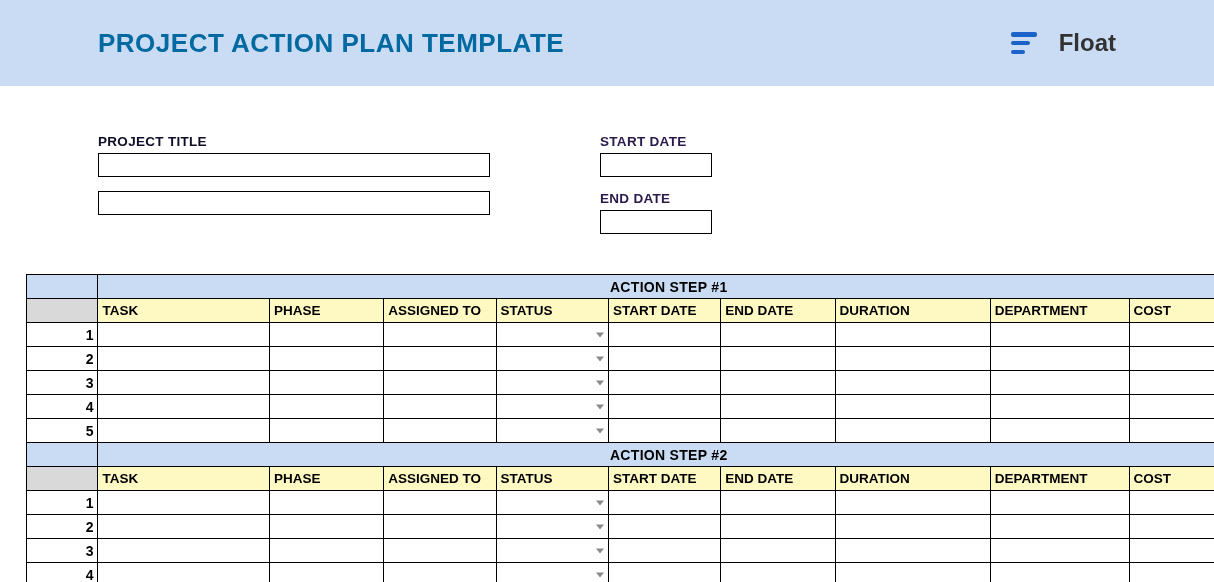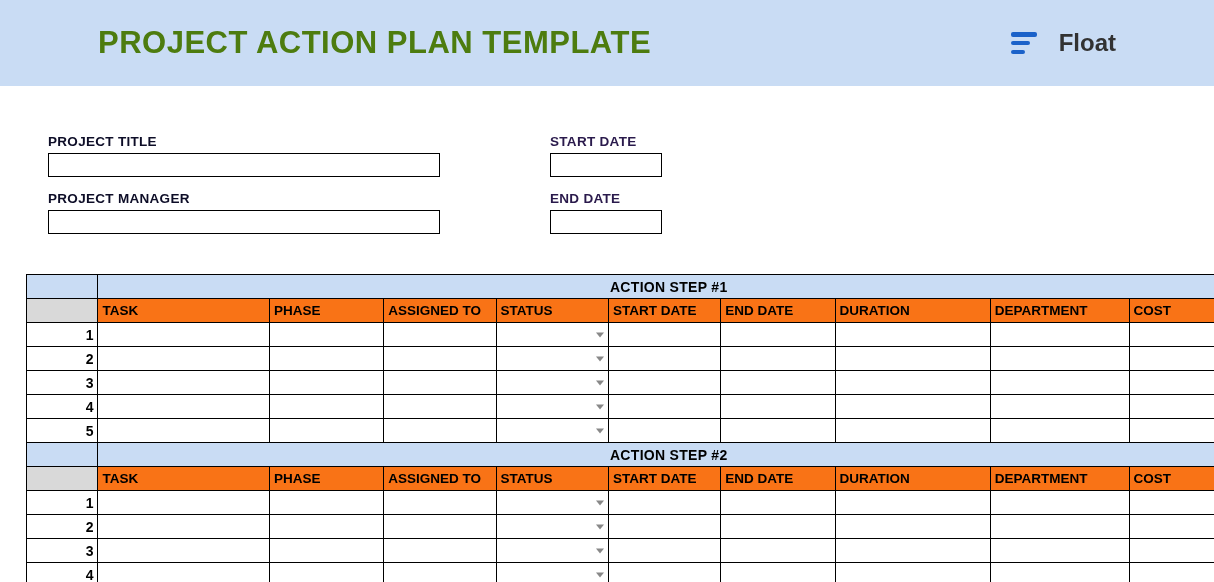--- a/index.html
+++ b/index.html
@@ -7,23 +7,23 @@
   
   .header-bar {
     background: #c9dcf4;
     height: 86px;
     display: flex;
     align-items: center;
     justify-content: space-between;
     padding: 0 98px 0 98px;
   }
   .header-title {
-    font-size: 31px;
+    font-size: 26px;
     font-weight: 900;
-    color: #4d7c0f;
+    color: #0369a1;
     letter-spacing: 0.5px;
   }
   .logo {
     display: flex;
     align-items: center;
     gap: 22px;
   }
   .logo-icon {
     width: 26px;
     height: 22px;
@@ -35,21 +35,21 @@
   .logo-icon .bar:nth-child(1) { width: 100%; }
   .logo-icon .bar:nth-child(2) { width: 75%; }
   .logo-icon .bar:nth-child(3) { width: 55%; }
   .logo-text {
     font-size: 24px;
     font-weight: 700;
     color: #323232;
   }
 
   .project-meta {
-    padding: 48px 0 26px 48px;
+    padding: 48px 0 26px 98px;
     display: flex;
     gap: 0;
   }
   .meta-col1 { width: 502px; }
   .meta-col2 { width: 224px; }
   .meta-col3 { padding-top: 24px; }
   
   .meta-field-label {
     font-size: 13.5px;
     font-weight: 800;
@@ -115,21 +115,21 @@
     border-left: 1px solid #000;
   }
   .sheet tr.section-row td.section-title {
     background: #c9dcf4;
     text-align: center;
     font-weight: 800;
     font-size: 14px;
     letter-spacing: 0.3px;
   }
   .sheet tr.header-row td {
-    background: #f97316;
+    background: #fef9c3;
     font-weight: 800;
     font-size: 13.5px;
   }
   .sheet tr.header-row td.rownum { background: #d9d9d9; }
   
   .status-cell {
     position: relative;
   }
   .dropdown-arrow {
     position: absolute;
@@ -154,21 +154,20 @@
         <div class="bar"></div>
     </div>
     <div class="logo-text">Float</div>
   </div>
 </div>
 
 <div class="project-meta">
   <div class="meta-col1">
     <div class="meta-field-label">PROJECT TITLE</div>
     <input class="meta-input wide" value="" style="">
-    <div class="meta-field-label">PROJECT MANAGER</div>
     <input class="meta-input wide" value="" style="">
   </div>
   <div class="meta-col2">
     <div class="meta-field-label dark">START DATE</div>
     <input class="meta-input small" value="" style="">
     <div class="meta-field-label dark">END DATE</div>
     <input class="meta-input small" value="" style="">
   </div>
 </div>
 

